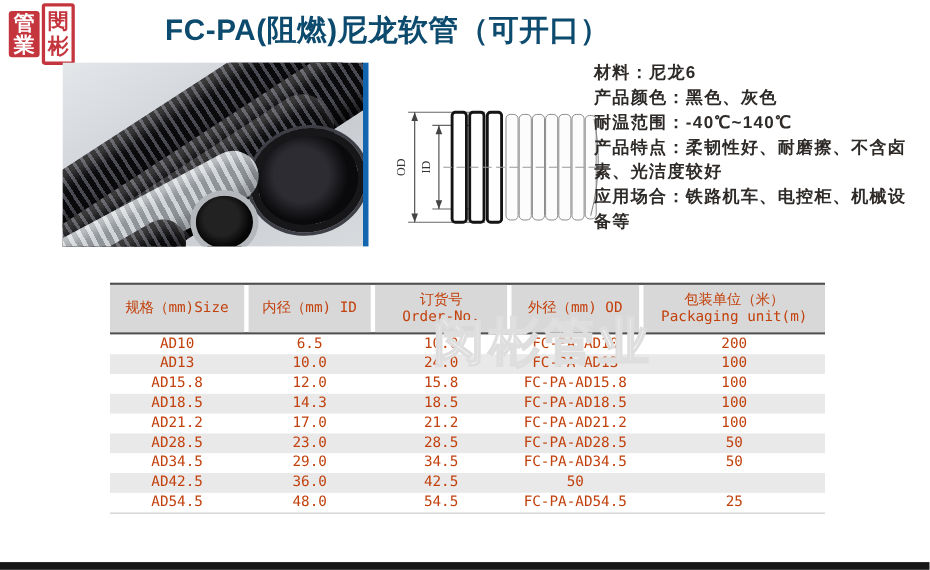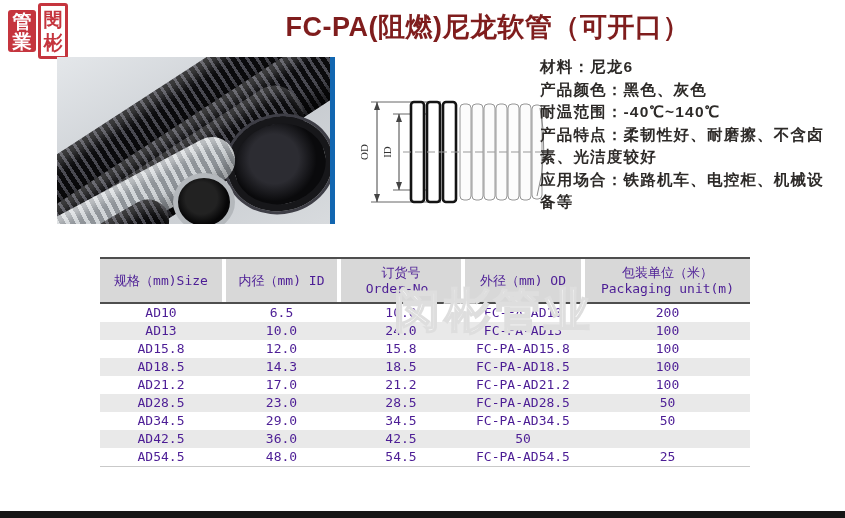--- a/index.html
+++ b/index.html
@@ -9,22 +9,22 @@
   }
   
   .logo{position:absolute;left:8px;top:3px;display:flex;align-items:flex-start;}
   .seal{display:flex;flex-direction:column;justify-content:center;align-items:center;
         font-weight:bold;font-family:"DejaVu Serif",serif;border-radius:3px;}
   .seal-red{width:28px;height:42px;margin-top:7px;background:#c5353e;color:#fff;
             font-size:19px;line-height:20px;}
   .seal-outline{width:24px;height:50px;margin-left:2px;border:3px solid #c5353e;
             color:#c5353e;background:#fff;font-size:19px;line-height:23px;}
   
-  .title{position:absolute;left:150px;top:9px;width:540px;text-align:right;
-         font-size:27px;font-weight:bold;color:#7f1d1d;letter-spacing:0.5px;}
+  .title{position:absolute;left:150px;top:9px;width:540px;text-align:left;
+         font-size:27px;font-weight:bold;color:#0c4a6e;letter-spacing:0.5px;}
   
   .photo{position:absolute;left:57px;top:57px;width:273px;height:167px;overflow:hidden;
          background:linear-gradient(150deg,#e4e7ea 0%,#c6cacf 55%,#d8dbde 100%);}
   .tube{position:absolute;border-radius:26px;}
   .tube.black{background:repeating-linear-gradient(90deg,#0b0b0d 0 5px,#4a4a52 5px 8px);
          box-shadow:inset 0 10px 12px rgba(255,255,255,.22),inset 0 -12px 14px rgba(0,0,0,.6);}
   .tube.gray{background:repeating-linear-gradient(90deg,#8f9499 0 5px,#d0d4d7 5px 9px);
          box-shadow:inset 0 8px 10px rgba(255,255,255,.45),inset 0 -10px 12px rgba(0,0,0,.25);}
   .t0{right:-90px;top:-28px;width:320px;height:56px;transform:rotate(-33deg);}
   .t1{left:-50px;top:-8px;width:440px;height:54px;transform:rotate(-33deg);}
@@ -47,21 +47,21 @@
   .specs{position:absolute;left:540px;top:56px;width:296px;
          font-size:15.5px;font-weight:bold;color:#2d2a28;letter-spacing:1.2px;
          line-height:22.5px;}
   
   .watermark{position:absolute;left:344px;top:280px;width:300px;text-align:center;
          font-size:46px;font-weight:bold;letter-spacing:4px;z-index:4;
          color:rgba(255,255,255,0.92);-webkit-text-stroke:1.5px #dedede;
          pointer-events:none;}
   
   .table{position:absolute;left:100px;top:257px;width:650px;z-index:2;
-         font-family:"DejaVu Sans Mono","Liberation Mono",monospace;color:#4c1d95;
+         font-family:"DejaVu Sans Mono","Liberation Mono",monospace;color:#c2410c;
          border-top:2px solid #4e4e4e;border-bottom:1px solid #c9c9c9;}
   .thead{display:grid;grid-template-columns:122px 111px 120px 116px 165px;column-gap:4px;
          height:43px;border-bottom:2px solid #4e4e4e;}
   .hcell{background:#d8d8d8;display:flex;flex-direction:column;justify-content:center;
          align-items:center;font-size:13px;line-height:16px;}
   .tbody .trow{display:grid;grid-template-columns:122px 111px 120px 116px 165px;
          column-gap:4px;height:18px;line-height:18px;}
   .trow.alt{background:#e9e9e9;}
   .tcell{text-align:center;font-size:13px;overflow:hidden;white-space:nowrap;}
   

